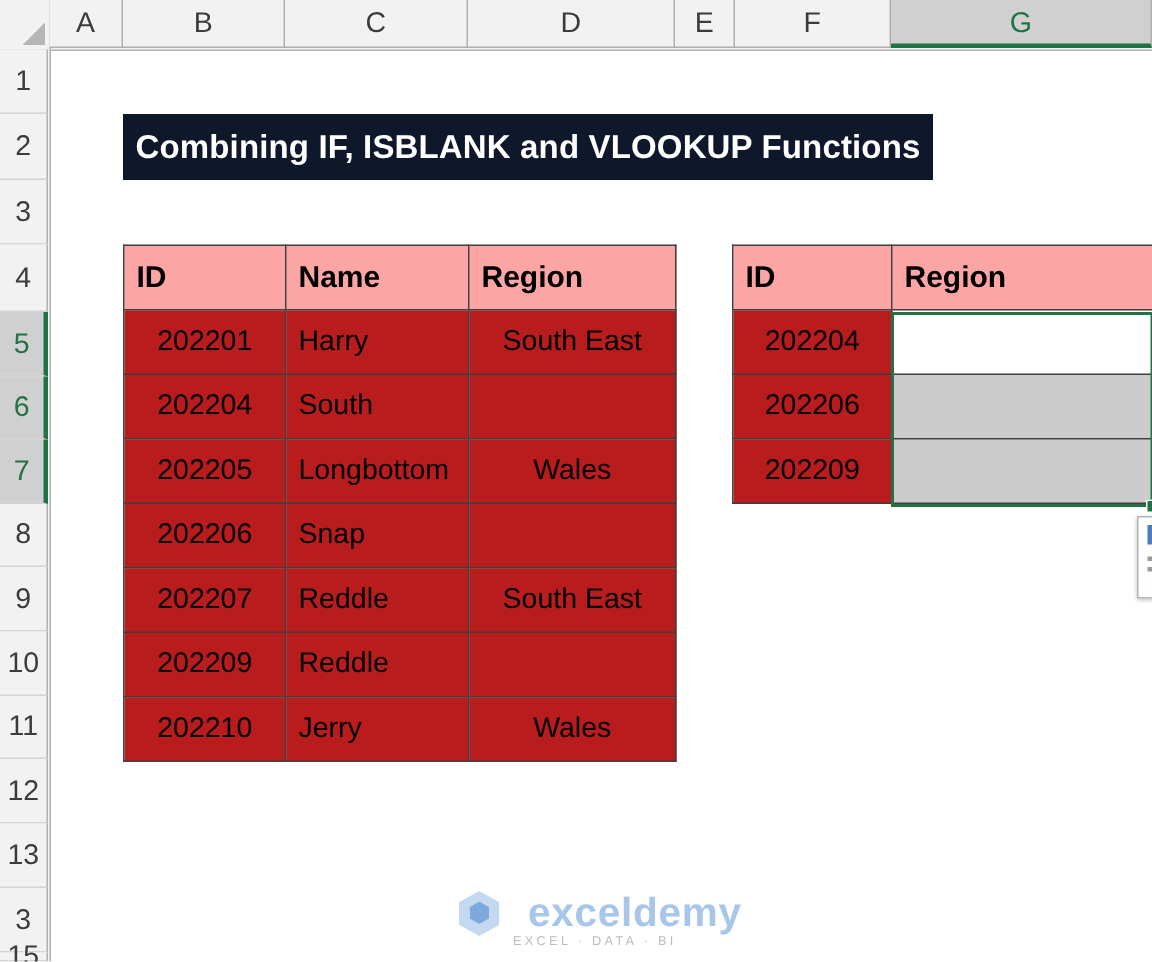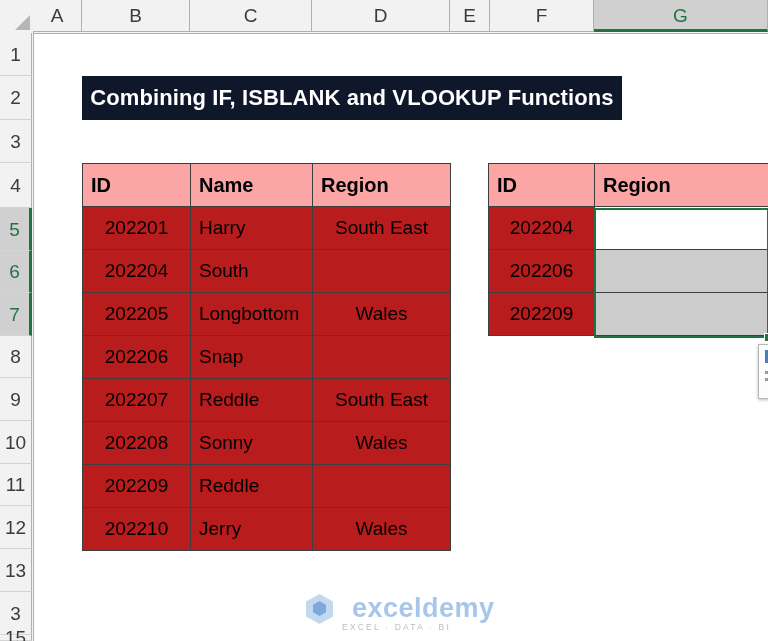--- a/index.html
+++ b/index.html
@@ -117,25 +117,20 @@
         </tr>
         <tr>
           <td class="c-center">202206</td>
           <td class="c-left">Snap</td>
           <td class="c-center"></td>
         </tr>
         <tr>
           <td class="c-center">202207</td>
           <td class="c-left">Reddle</td>
           <td class="c-center">South East</td>
-        </tr>
-        <tr>
-          <td class="c-center">202208</td>
-          <td class="c-left">Sonny</td>
-          <td class="c-center">Wales</td>
         </tr>
         <tr>
           <td class="c-center">202209</td>
           <td class="c-left">Reddle</td>
           <td class="c-center"></td>
         </tr>
         <tr>
           <td class="c-center">202210</td>
           <td class="c-left">Jerry</td>
           <td class="c-center">Wales</td>

